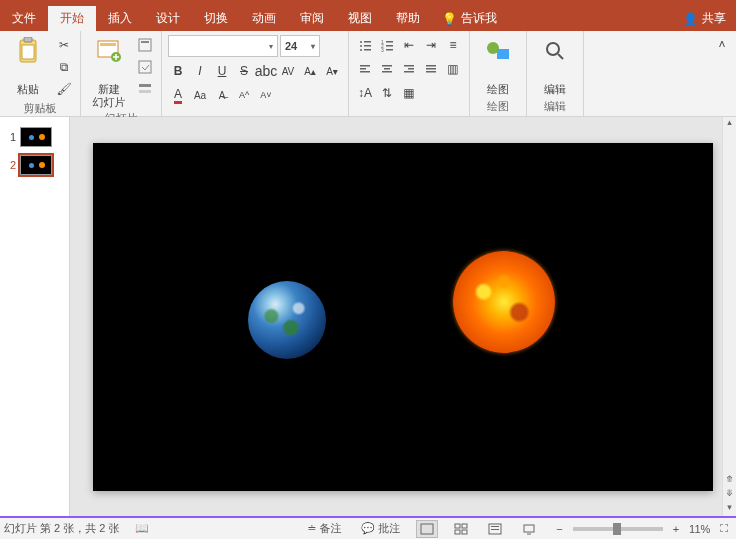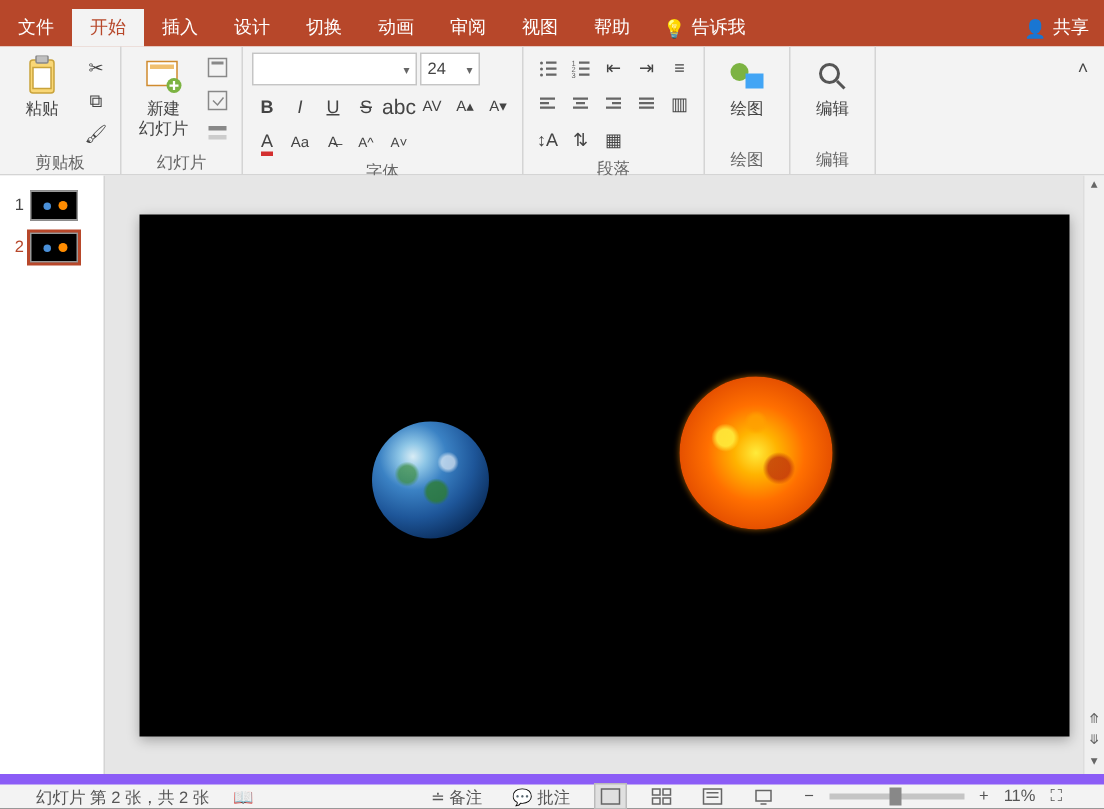--- a/index.html
+++ b/index.html
@@ -9,26 +9,26 @@
 .tabs .tab { padding:0 12px; display:flex; align-items:center; cursor:pointer; font-size:12px; }
 .tabs .tab.active { background:#f3f3f3; color:#b7472a; }
 .tabs .spacer { flex:1; }
 .tabs .tellme, .tabs .share { display:flex; align-items:center; padding:0 10px; gap:4px; }
 .ribbon { height:86px; background:#f3f3f3; border-bottom:1px solid #d4d4d4; display:flex; }
 .group { border-right:1px solid #d4d4d4; padding:4px 6px 2px 6px; display:flex; flex-direction:column; justify-content:space-between; }
 .group-label { text-align:center; font-size:11px; color:#666; padding-top:2px; }
 .group-body { display:flex; gap:4px; align-items:flex-start; flex:1; }
 .bigbtn { display:flex; flex-direction:column; align-items:center; justify-content:flex-start; width:44px; cursor:pointer; padding-top:2px; }
 .bigbtn .ic { width:28px; height:28px; display:flex; align-items:center; justify-content:center; }
-.bigbtn .lbl { font-size:11px; text-align:center; line-height:13px; margin-top:2px; }
+.bigbtn .lbl { font-size:11px; text-align:center; line-height:13px; margin-top:18px; }
 .smallcol { display:flex; flex-direction:column; gap:2px; }
 .smallbtn { width:20px; height:20px; display:flex; align-items:center; justify-content:center; cursor:pointer; border:1px solid transparent; }
 .fontrow { display:flex; gap:2px; align-items:center; }
 .fontsel { width:110px; height:22px; border:1px solid #c5c5c5; background:#fff; font-size:11px; padding:0 4px; display:flex; align-items:center; justify-content:space-between; }
-.sizesel { width:40px; height:22px; border:1px solid #c5c5c5; background:#fff; font-size:11px; padding:0 4px; display:flex; align-items:center; justify-content:space-between; }
+.sizesel { width:40px; height:22px; border:1px solid #c5c5c5; background:#fff; font-size:11px; padding:0 4px; display:flex; align-items:center; justify-content:space-between;font-weight:bold; }
 .caret { font-size:8px; color:#666; }
 .para-row { display:flex; gap:2px; }
 .workarea { flex:1; display:flex; background:#e6e6e6; min-height:0; }
 .thumbs { width:70px; background:#fff; border-right:1px solid #d4d4d4; padding-top:6px; }
 .thumb { display:flex; align-items:center; gap:4px; padding:4px 6px; cursor:pointer; }
 .thumb .num { width:10px; text-align:right; font-size:11px; }
 .thumb.active .num { color:#b7472a; }
 .thumb .mini { width:32px; height:20px; background:#000; border:1px solid #999; position:relative; }
 .thumb.active .mini { outline:2px solid #b7472a; }
 .mini .d1,.mini .d2 { position:absolute; border-radius:50%; }
@@ -46,21 +46,21 @@
   background:radial-gradient(circle at 55% 60%, rgba(46,125,50,.8) 0 10%, transparent 14%),
              radial-gradient(circle at 30% 45%, rgba(60,140,60,.7) 0 8%, transparent 12%),
              radial-gradient(circle at 65% 35%, rgba(255,255,255,.6) 0 6%, transparent 10%);}
 .sun { position:absolute; width:102px; height:102px; left:360px; top:108px; border-radius:50%;
   background:radial-gradient(circle at 50% 50%, #ffeb3b 0%, #ffb300 20%, #ff6f00 45%, #e65100 70%, #bf360c 90%, #7a1e00 100%);
   box-shadow:0 0 4px rgba(255,140,0,.6);}
 .sun::after{content:"";position:absolute;inset:0;border-radius:50%;
   background:radial-gradient(circle at 30% 40%, rgba(255,235,59,.9) 0 6%, transparent 10%),
              radial-gradient(circle at 65% 60%, rgba(191,54,12,.8) 0 8%, transparent 12%),
              radial-gradient(circle at 50% 30%, rgba(255,160,0,.8) 0 5%, transparent 9%);}
-.statusbar { height:23px; background:#f3f3f3; border-top:7px solid #8b5cf6; display:flex; align-items:center; padding:0 24px; gap:12px; font-size:11px; color:#555; }
+.statusbar { height:23px; background:#f3f3f3; border-top:2px solid #8b5cf6; display:flex; align-items:center; padding:0 4px; gap:12px; font-size:11px; color:#555; }
 .statusbar .spacer { flex:1; }
 .sb-btn { display:flex; align-items:center; gap:3px; cursor:pointer; padding:0 4px; }
 .viewbtn { width:22px; height:18px; border:1px solid transparent; display:flex; align-items:center; justify-content:center; cursor:pointer; }
 .viewbtn.active { background:#e0e0e0; border-color:#bbb; }
 .zoom { display:flex; align-items:center; gap:6px; }
 .zslider { width:90px; height:4px; background:#c5c5c5; position:relative; }
 .zslider .knob { position:absolute; width:8px; height:12px; background:#888; top:-4px; left:40px; }
 svg { display:block; }
 </style>
 </head>
@@ -189,21 +189,20 @@
       <div class="fontrow">
         <div class="smallbtn">
             <span style="border-bottom:3px solid #d32f2f">A</span>
           </div>
         <div class="smallbtn" style="font-size:10px">Aa</div>
         <div class="smallbtn" style="font-size:10px">A̶</div>
         <div class="smallbtn" style="font-size:9px">A^</div>
         <div class="smallbtn" style="font-size:9px">A˅</div>
       </div>
     </div>
-    <div class="group-label">字体</div>
   </div>
 
   <div class="group">
     <div class="group-body" style="flex-direction:column;gap:4px">
       <div class="para-row">
         <div class="smallbtn">
             <svg width="14" height="14">
               <circle cx="3" cy="4" r="1" fill="#666"></circle>
               <rect x="6" y="3" width="7" height="1.5" fill="#666"></rect>
               <circle cx="3" cy="8" r="1" fill="#666"></circle>
@@ -256,21 +255,20 @@
             </svg>
           </div>
         <div class="smallbtn">▥</div>
       </div>
       <div class="para-row">
         <div class="smallbtn">↕A</div>
         <div class="smallbtn">⇅</div>
         <div class="smallbtn">▦</div>
       </div>
     </div>
-    <div class="group-label">段落</div>
   </div>
 
   <div class="group">
     <div class="group-body">
       <div class="bigbtn">
         <div class="ic">
           <svg width="26" height="24">
               <circle cx="8" cy="9" r="6" fill="#7cb342"></circle>
               <rect x="12" y="10" width="12" height="10" fill="#42a5f5"></rect>
             </svg>

